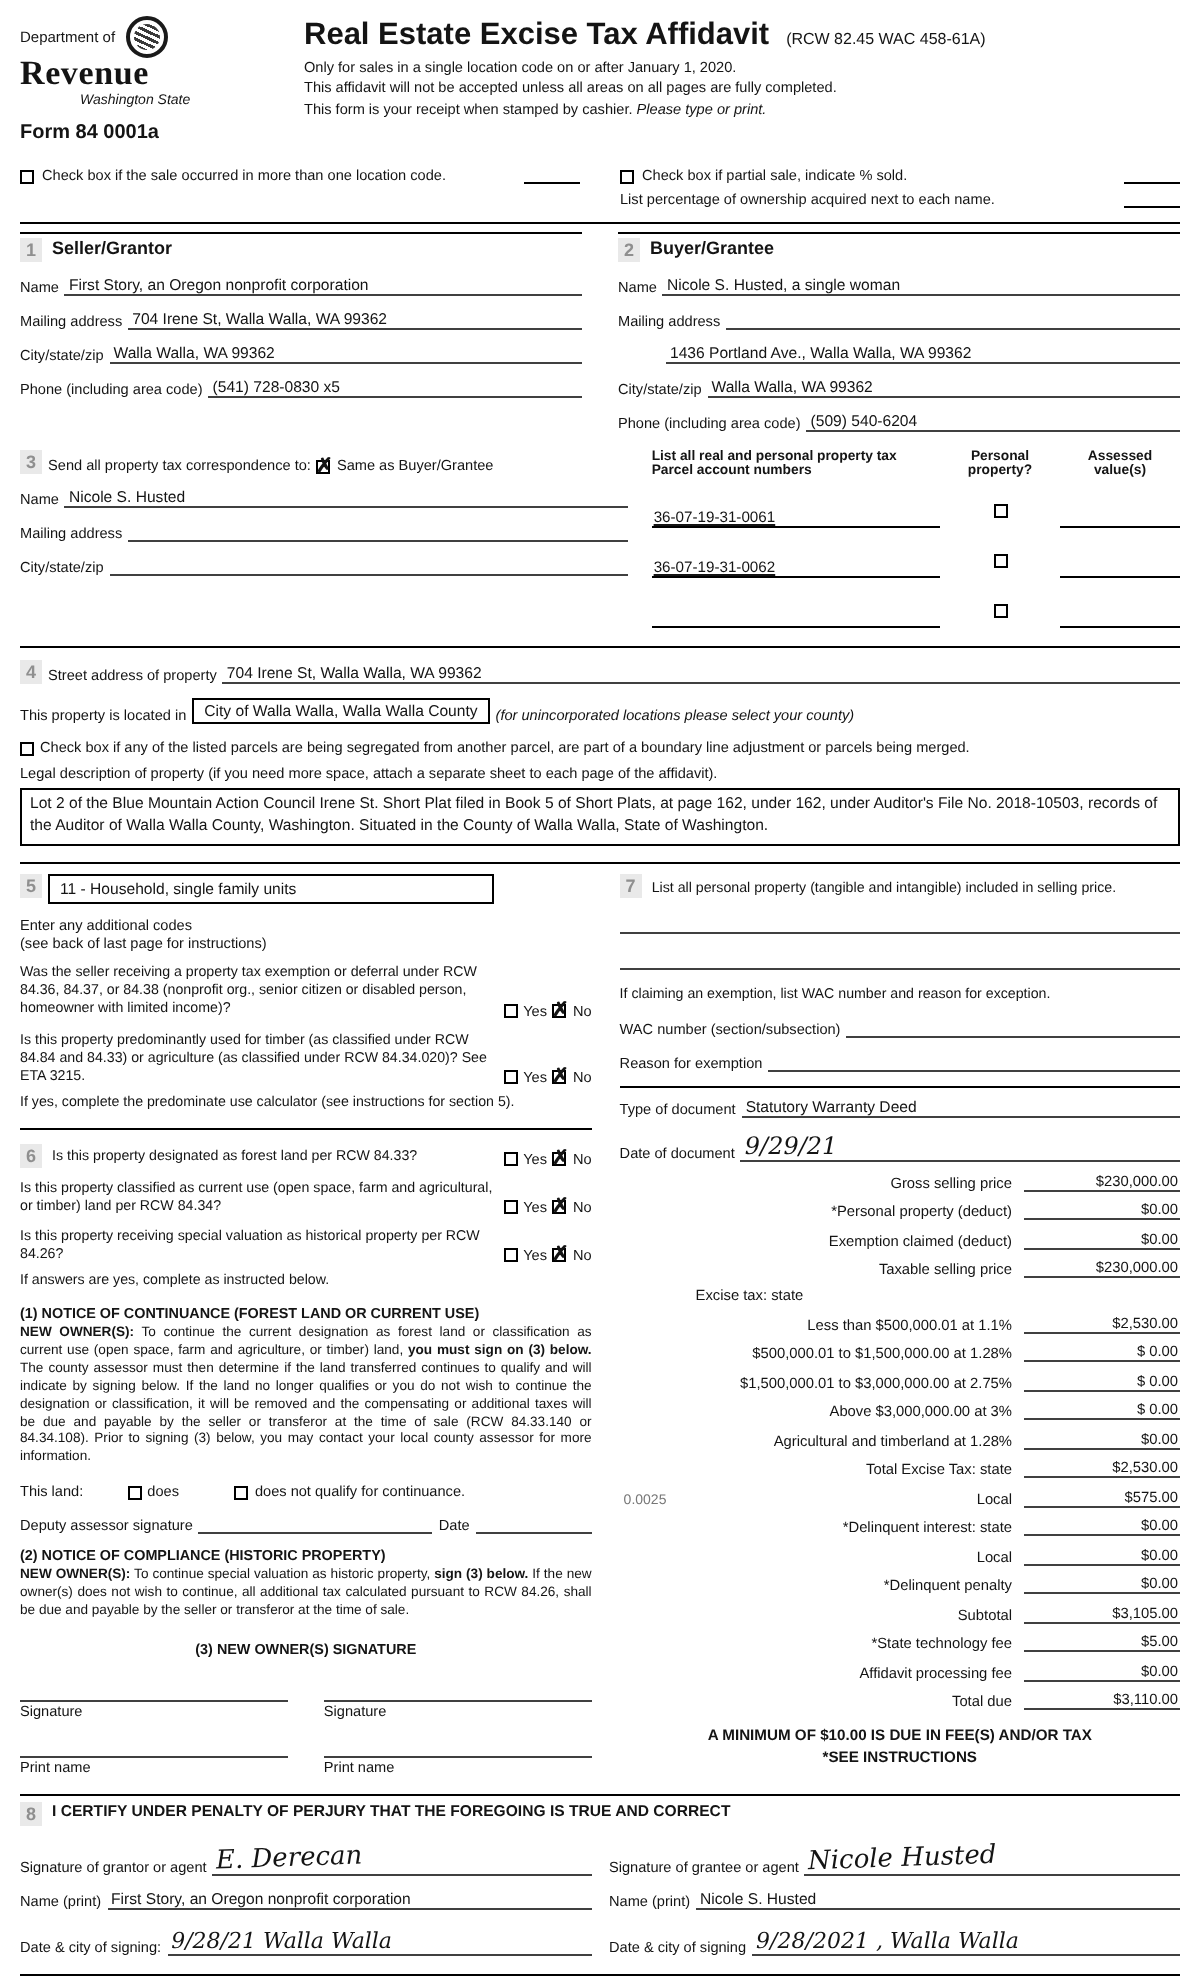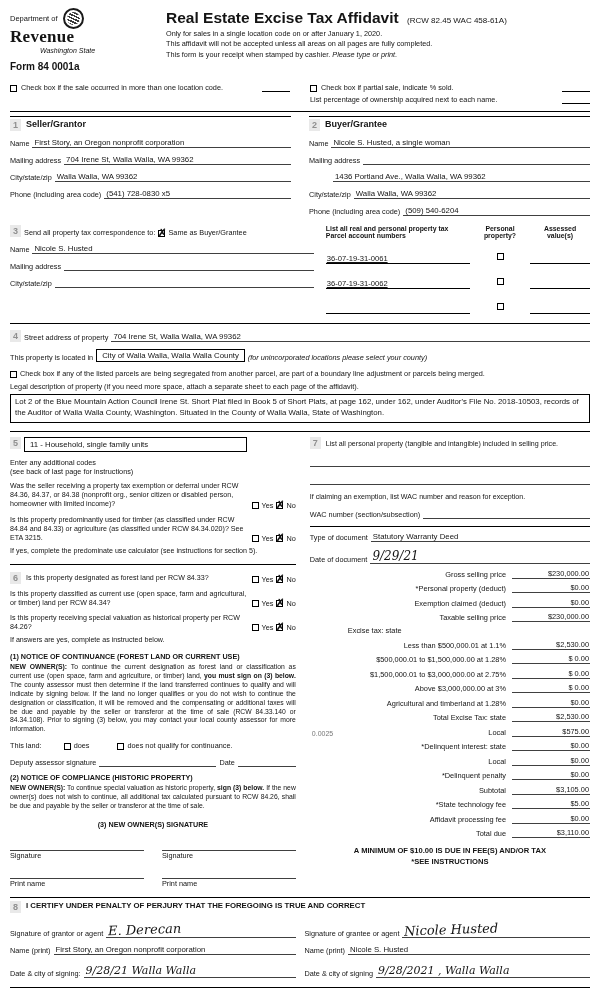--- a/index.html
+++ b/index.html
@@ -13,21 +13,21 @@
   .wrap { white-space:normal; }
   .fv { flex:1 1 auto; font-size:7.8px; min-height:10px; padding:0 2px; }
   .frow { display:flex; align-items:flex-end; gap:3px; margin-top:7px; }
   .sp { flex:1 1 auto; }
   .shortline { flex:0 0 28px; border-bottom:1px solid #000; height:8px; }
   .cb { display:inline-block; flex:0 0 auto; width:7px; height:7px; border:1px solid #000; position:relative; background:#fff; }
   .cb[data-checked="true"]::after { content:"✗"; position:absolute; left:-1.5px; top:-4px; font-size:10px; font-weight:bold; }
   .secnum { flex:0 0 auto; color:#8f8f8f; background:#e9e9e9; font-weight:bold; font-size:9px; line-height:10px; padding:1px 3px; align-self:flex-start; }
 
   
-  .header { display:flex; gap:24px; }
+  .header { display:flex; gap:10px; }
   .logo-block { width:132px; flex:0 0 auto; }
   .logo-row { display:flex; align-items:center; gap:5px; }
   .dept { font-size:7.5px; }
   .seal { width:21px; height:21px; border-radius:50%; border:2px solid #1a1a1a; position:relative; overflow:hidden; flex:0 0 auto; }
   .seal::after { content:""; position:absolute; inset:2px; border-radius:50%;
     background: repeating-linear-gradient(25deg, #fff 0 1.5px, #3a3a3a 1.5px 3px); }
   .revenue { font-family:"Liberation Serif", serif; font-weight:bold; font-size:17px; letter-spacing:0.3px; margin-top:-2px; }
   .wastate { font-size:7px; font-style:italic; margin-left:30px; }
   .formnum { font-size:10px; font-weight:bold; margin-top:7px; }
   .title-block { flex:1 1 auto; padding-top:1px; }
@@ -380,20 +380,24 @@
         <span class="secnum">7</span>
         <span class="qtext">List all personal property (tangible and intangible) included in selling price.</span>
       </div>
       <div class="u blankline"></div>
       <div class="u blankline"></div>
       <div class="qtext" style="margin-top:8px">If claiming an exemption, list WAC number and reason for exception.</div>
       <div class="frow">
           <span class="lbl">WAC number (section/subsection)</span>
           <span class="fv u"></span>
         </div>
+      <div class="frow">
+          <span class="lbl">Reason for exemption</span>
+          <span class="fv u"></span>
+        </div>
 
       <div class="sec7rule">
         <div class="frow" style="margin-top:3px">
           <span class="lbl">Type of document</span>
           <span class="fv u">Statutory Warranty Deed</span>
         </div>
         <div class="frow" style="align-items:flex-end">
           <span class="lbl">Date of document</span>
           <span class="fv u"><span class="hand2">9/29/21</span></span>
         </div>

